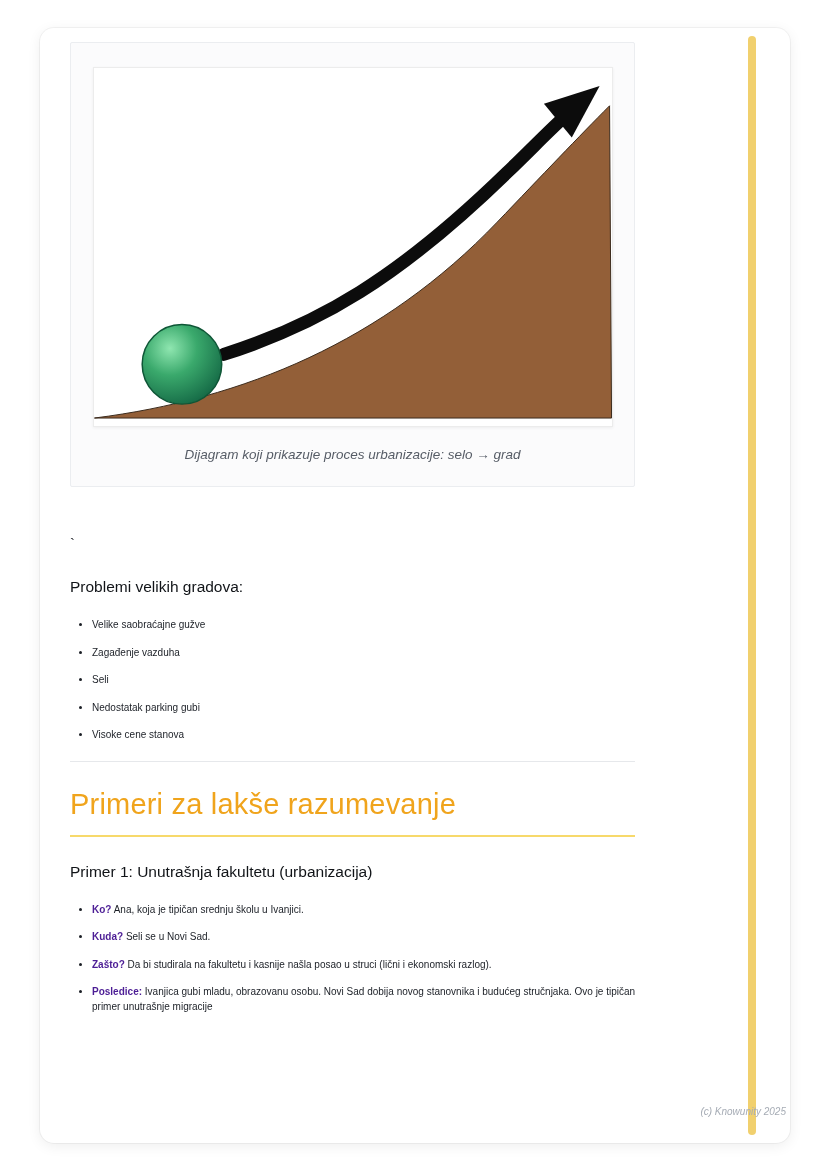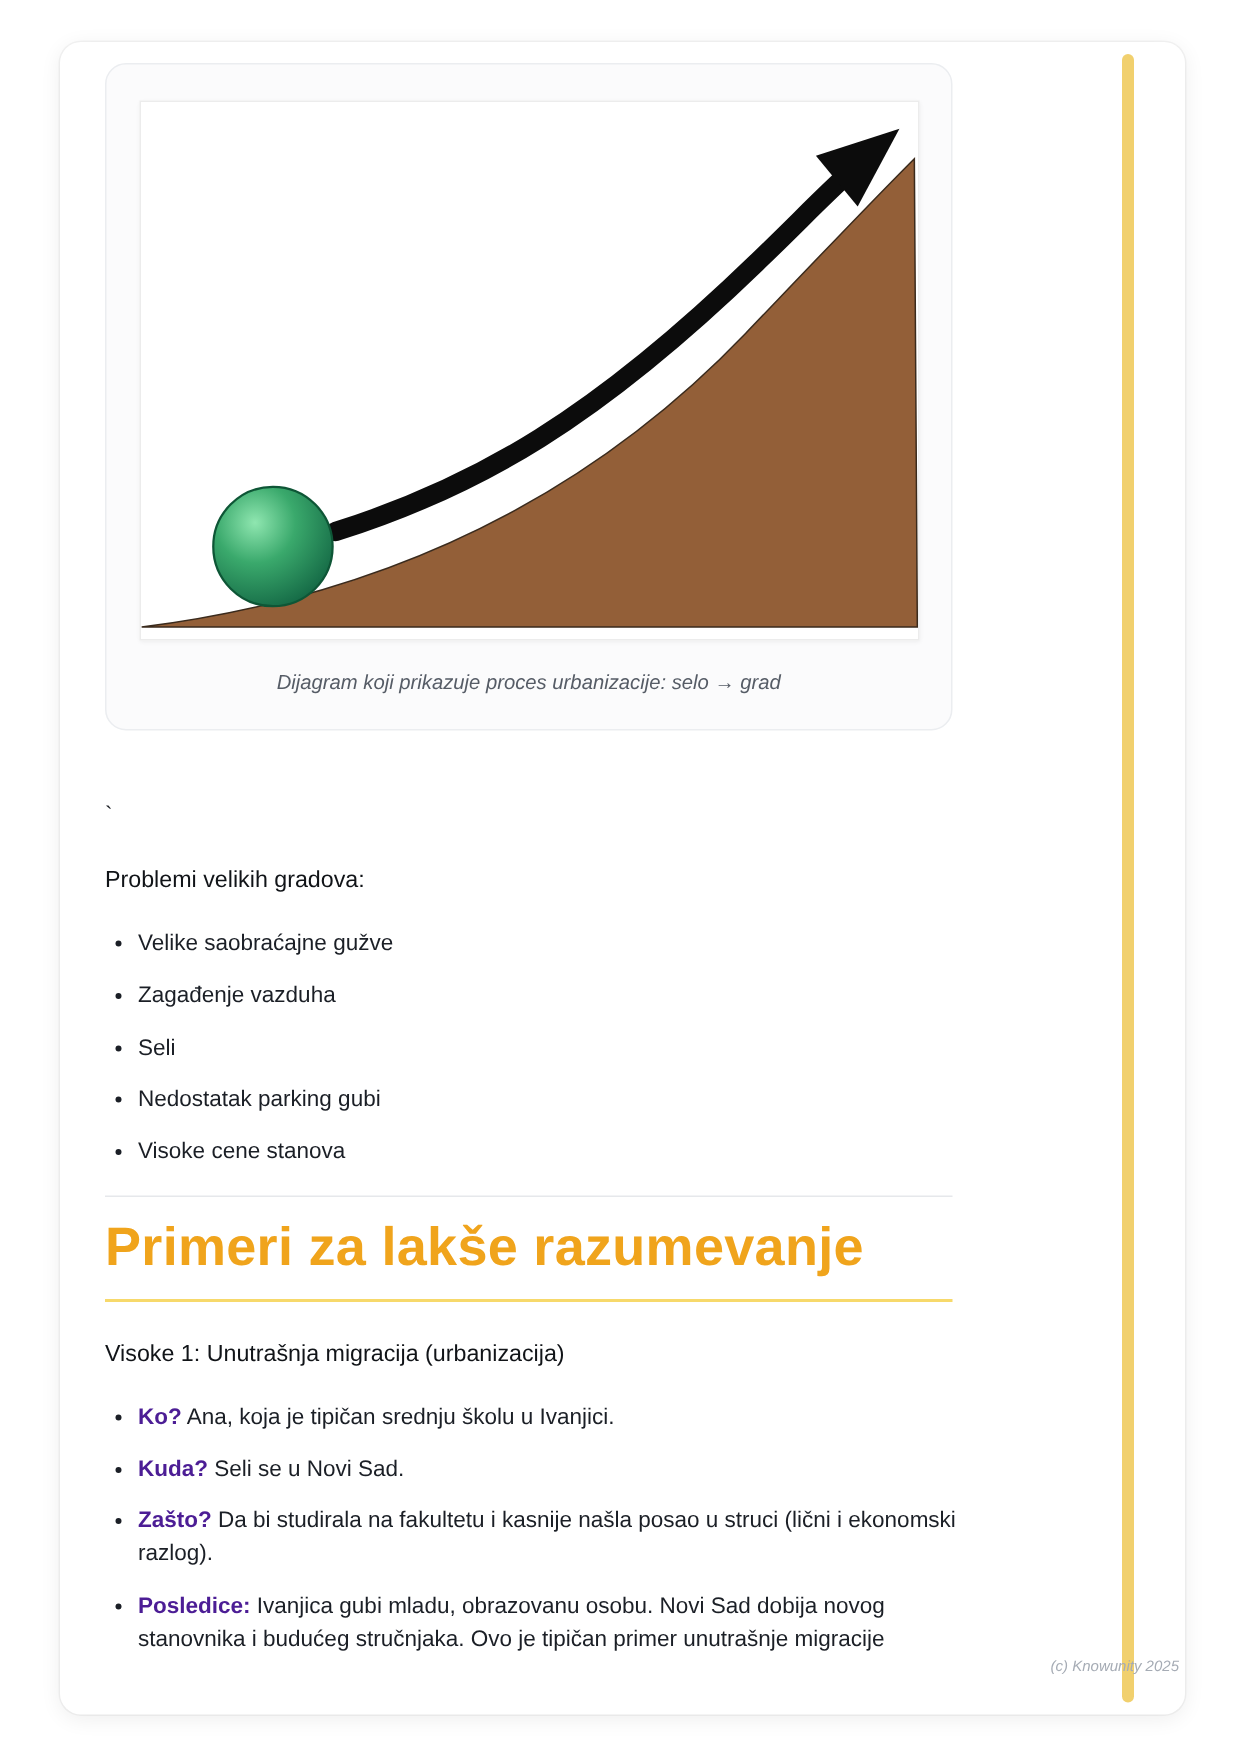--- a/index.html
+++ b/index.html
@@ -18,21 +18,21 @@
     border-radius:14px;
     box-shadow:0 0 0 1px rgba(0,0,0,0.045), 0 3px 14px rgba(0,0,0,0.07);
   }
   .content { padding:14px 0 0 30px; width:600px; }
 
   
   .figure-card {
     width:565px;
     background:#fbfbfc;
     border:1px solid #ebedf0;
-    border-radius:14px;
+    border-radius:2px;
     padding:24px 22px 24px 22px;
   }
   .figure-image {
     width:520px; height:360px;
     background:#ffffff;
     border:1px solid #ececec;
     box-shadow:0 1px 3px rgba(0,0,0,0.06);
     overflow:hidden;
   }
   .figure-image svg { display:block; width:100%; height:100%; }
@@ -48,39 +48,39 @@
 
   h4.section-sub {
     margin-top:26px;
     font-size:15.5px;
     font-weight:normal;
     color:#111418;
   }
 
   ul { margin-top:22px; padding-left:22px; list-style:disc; }
   ul li {
-    font-size:15px;
+    font-size:10px;
     line-height:1.45;
     margin-bottom:13px;
     color:#1b1f26;
   }
   ul li strong { font-weight:bold; color:#4c1d95; }
 
   hr.divider {
     margin-top:18px;
     border:none;
     border-top:1px solid #e6e8eb;
     width:565px;
   }
 
   h2.accent-heading {
-    margin-top:12px;
+    margin-top:26px;
     width:565px;
-    font-size:36px;
-    font-weight:bold;
+    font-size:29px;
+    font-weight:normal;
     letter-spacing:0.2px;
     color:var(--accent,#f0a41c);
     padding-bottom:14px;
     border-bottom:2px solid var(--underline,#f7d96b);
   }
 
   .scroll-track {
     position:absolute;
     top:8px; bottom:8px;
     left:708px;
@@ -136,21 +136,21 @@
       <li>Zagađenje vazduha</li>
       <li>Seli</li>
       <li>Nedostatak parking gubi</li>
       <li>Visoke cene stanova</li>
     </ul>
 
     <hr class="divider">
 
     <h2 class="accent-heading">Primeri za lakše razumevanje</h2>
 
-    <h4 class="section-sub">Visoke 1: Unutrašnja migracija (urbanizacija)</h4>
+    <h4 class="section-sub">Primer 1: Unutrašnja fakultetu (urbanizacija)</h4>
 
     <ul>
       <li><strong>Ko?</strong><span> Ana, koja je tipičan srednju školu u Ivanjici.</span></li>
       <li><strong>Kuda?</strong><span> Seli se u Novi Sad.</span></li>
       <li><strong>Zašto?</strong><span> Da bi studirala na fakultetu i kasnije našla posao u struci (lični i ekonomski razlog).</span></li>
       <li><strong>Posledice:</strong><span> Ivanjica gubi mladu, obrazovanu osobu. Novi Sad dobija novog stanovnika i budućeg stručnjaka. Ovo je tipičan primer unutrašnje migracije</span></li>
     </ul>
 
   </div>
 

